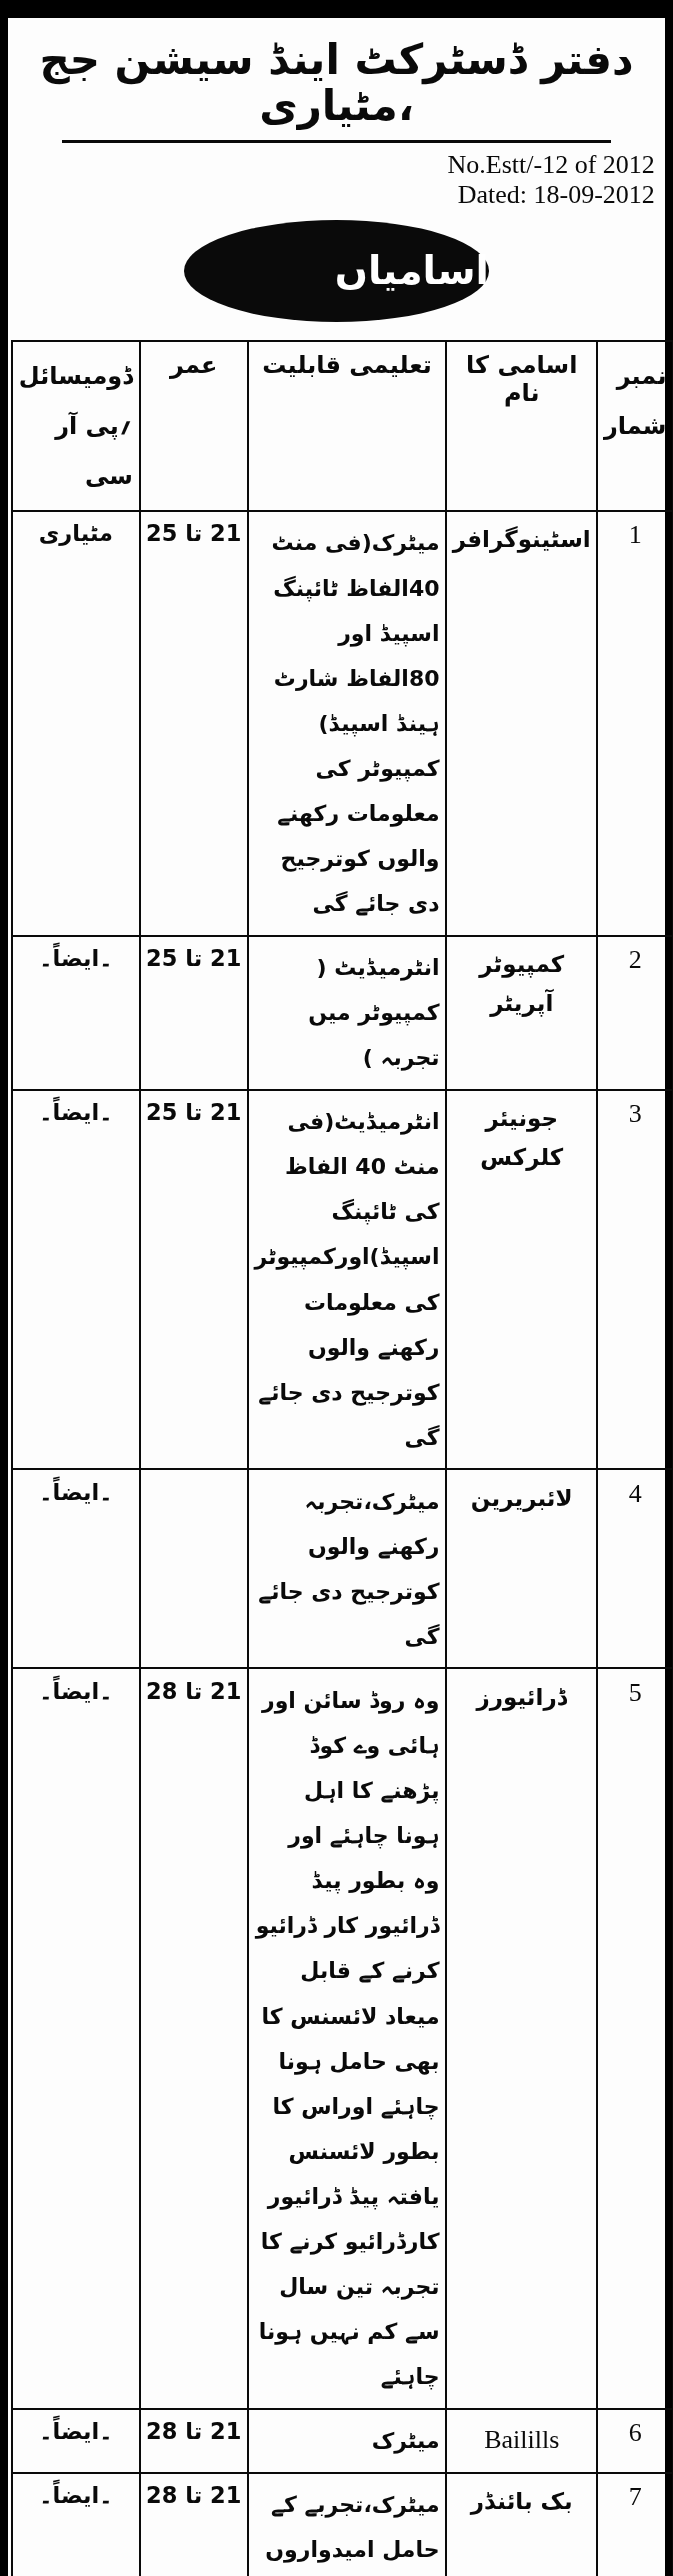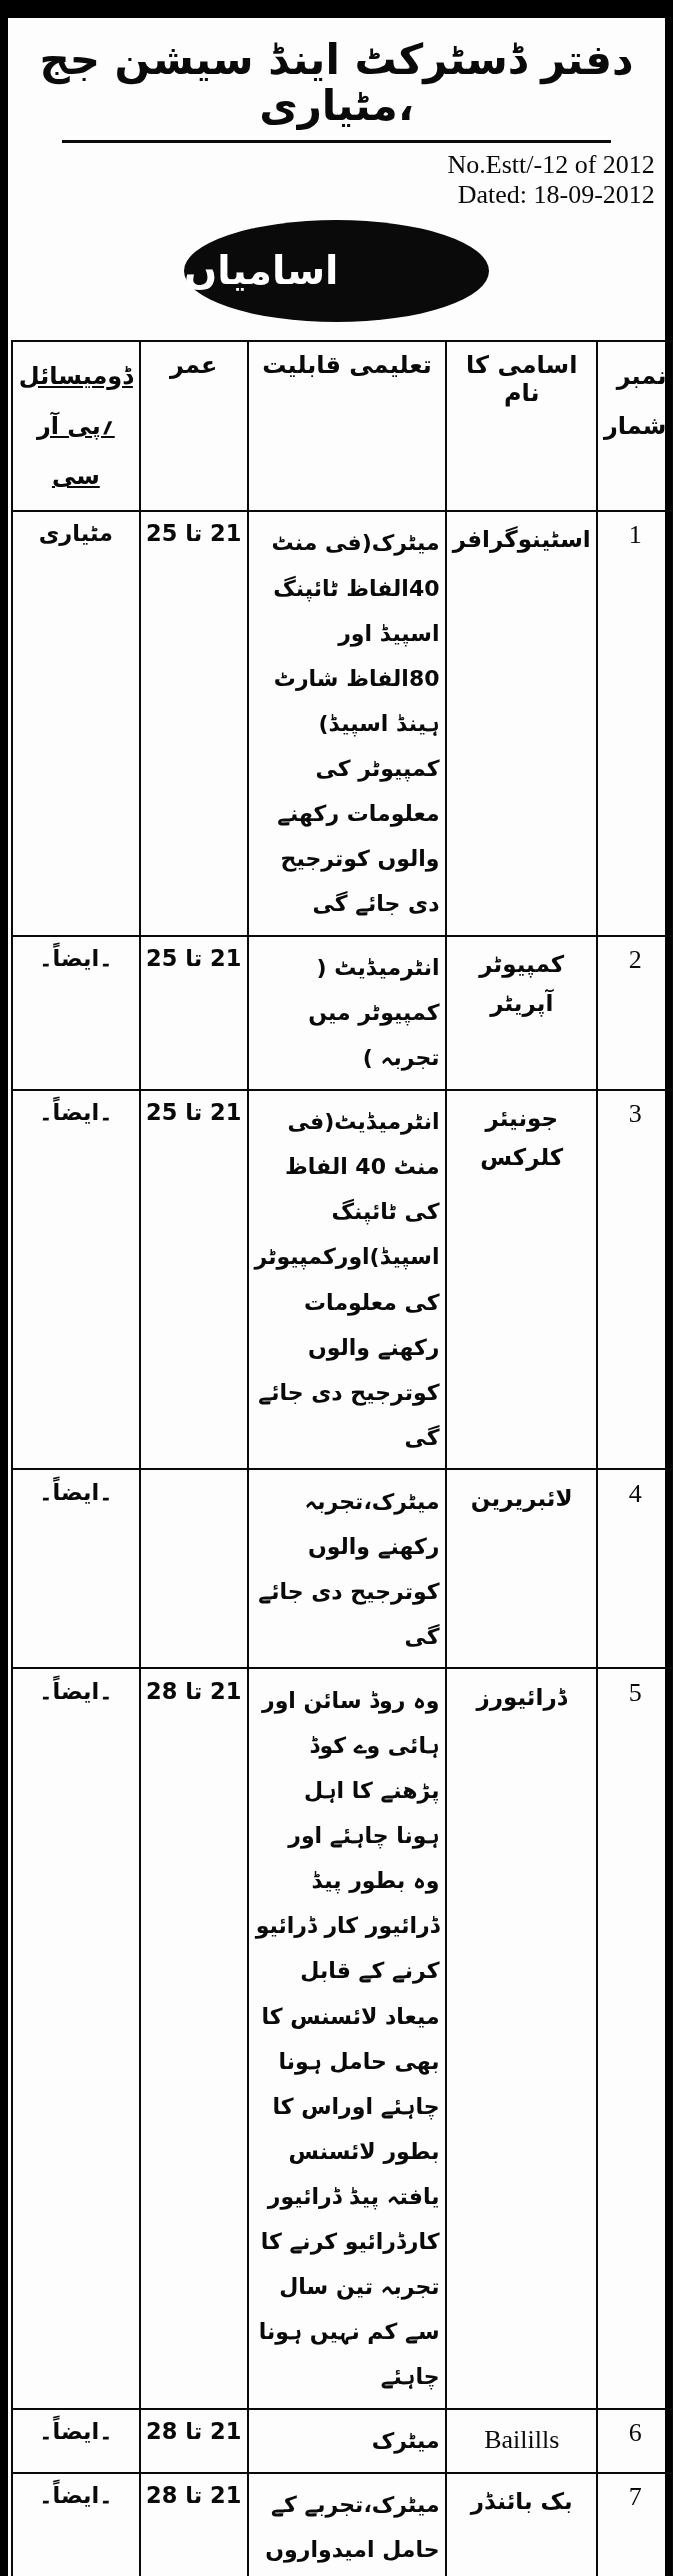--- a/index.html
+++ b/index.html
@@ -8,39 +8,39 @@
 
   
   .org-title{direction:rtl;text-align:center;font-family:"DejaVu Sans",sans-serif;
     font-weight:bold;font-size:42px;line-height:1.1;padding:15.5px 28px 4.2px 28px;min-height:84px;}
   .title-underline{height:2.8px;background:#0a0a0a;width:549px;margin:7px auto 7px auto;}
   .meta-row{display:flex;justify-content:space-between;align-items:flex-end;
     font-family:"Liberation Serif",serif;font-size:26px;font-weight:500;padding:0 7px;flex-direction:column;}
 
   
   .badge{width:305px;height:102px;background:#0a0a0a;border-radius:50%;
-    margin:9.9px auto 0 auto;display:flex;align-items:center;justify-content:flex-start;}
+    margin:9.9px auto 0 auto;display:flex;align-items:center;justify-content:flex-end;}
   .badge span{color:#fff;font-family:"DejaVu Sans",sans-serif;font-weight:bold;font-size:39px;line-height:1;}
 
   
   .intro{direction:rtl;font-family:"DejaVu Sans",sans-serif;font-weight:bold;font-size:24px;margin-top:18.3px;}
   .intro .l1{text-align:justify;text-align-last:justify;padding:0 5.6px;min-height:45px;}
   .intro .l2{text-align:right;padding-right:106px;min-height:39px;margin-top:4.2px;}
 
   
   table.vac{direction:rtl;width:100%;border-collapse:collapse;margin-top:7px;
     font-family:"DejaVu Sans",sans-serif;}
   table.vac th,table.vac td{border:2.1px solid #0a0a0a;vertical-align:top;padding:8.4px 5.6px;}
   table.vac th{font-size:24px;font-weight:bold;}
   col.c-no{width:7.8%;} col.c-post{width:20.3%;} col.c-qual{width:43%;}
   col.c-age{width:14.3%;} col.c-dom{width:14.6%;}
   thead tr{height:103px;}
   th.h-no{text-align:right;padding-right:7px;line-height:2.1;margin-left:43px;}
   th.h-post,th.h-qual,th.h-age{text-align:center;}
-  th.h-dom{text-align:center;padding-right:5.6px;line-height:2.1;text-decoration:underline;}
+  th.h-dom{text-align:right;padding-right:5.6px;line-height:2.1;}
   td.no{text-align:center;font-family:"Liberation Serif",serif;font-size:26px;}
   td.post{text-align:center;font-weight:bold;font-size:23px;line-height:1.7;}
   td.post.en{font-family:"Liberation Serif",serif;font-weight:500;font-size:26px;}
   td.qual{font-weight:bold;font-size:22px;line-height:2.05;}
   td.age{text-align:center;font-weight:bold;font-size:22.5px;white-space:nowrap;border-radius:21px;}
   td.dom{text-align:center;font-weight:bold;font-size:22.5px;}
   tbody tr:nth-child(1){height:206px;} tbody tr:nth-child(2){height:54px;}
   tbody tr:nth-child(3){height:153px;} tbody tr:nth-child(4){height:106px;}
   tbody tr:nth-child(5){height:359px;} tbody tr:nth-child(6){height:53px;}
   tbody tr:nth-child(7){height:103px;} tbody tr:nth-child(8){height:55px;}

